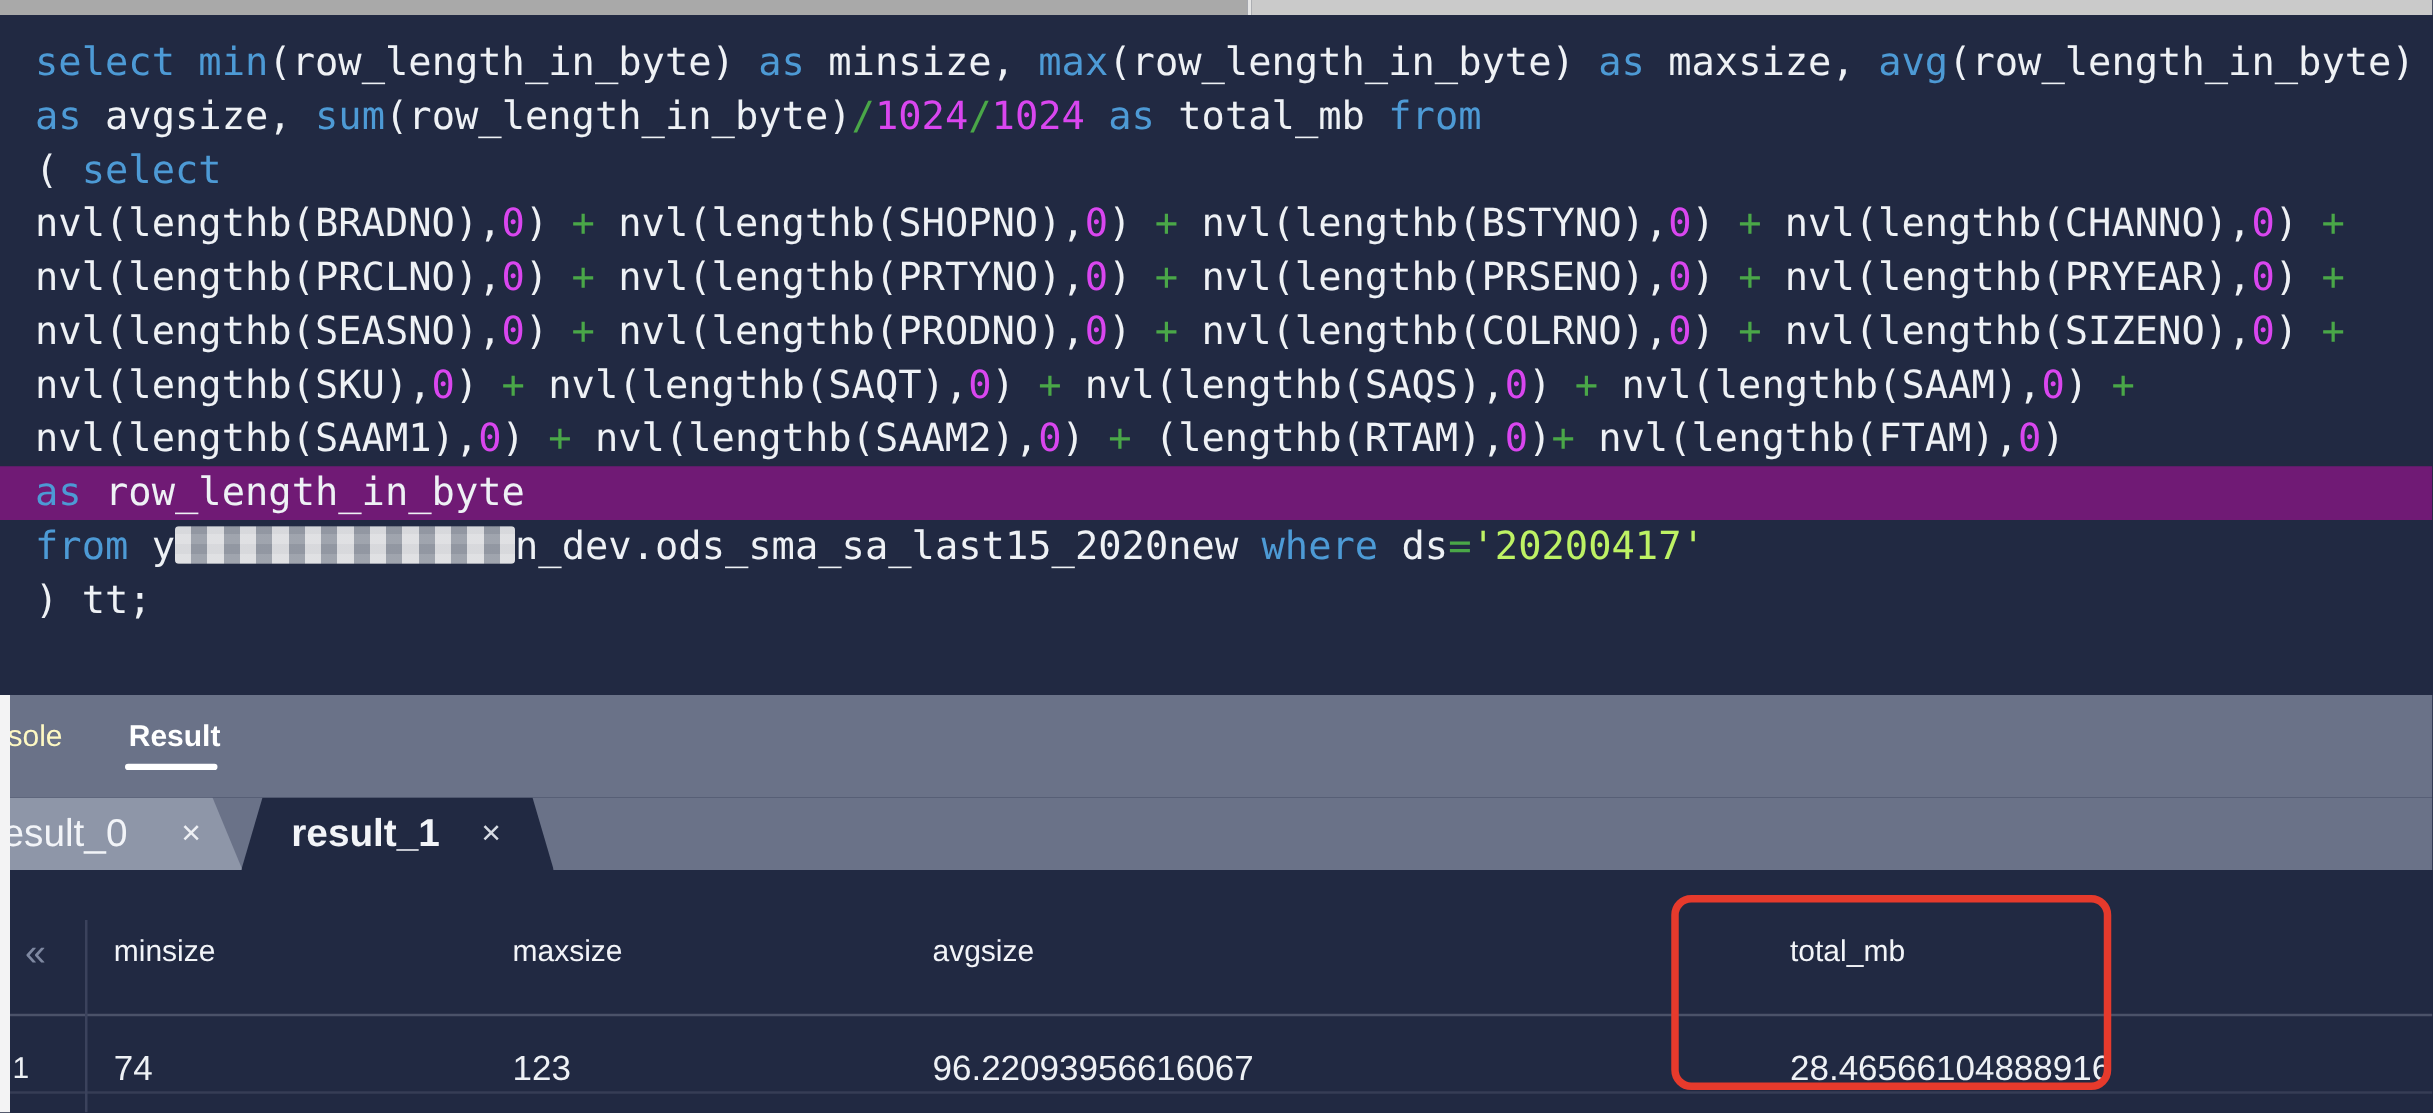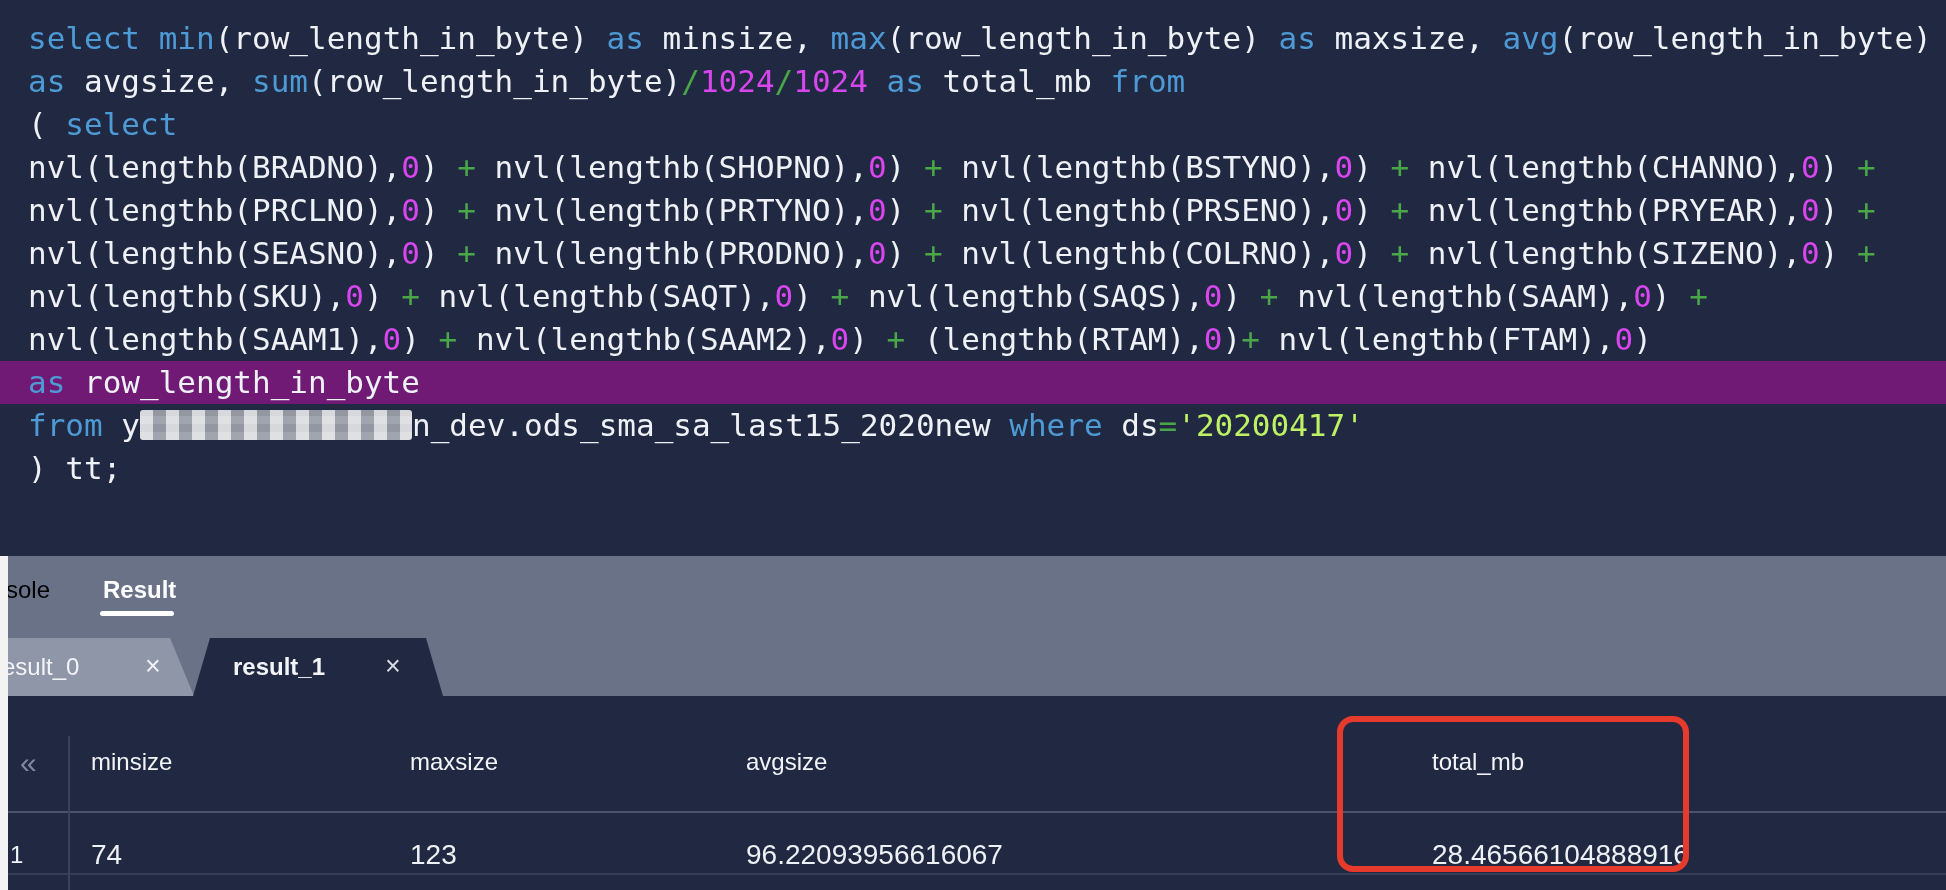--- a/index.html
+++ b/index.html
@@ -8,21 +8,21 @@
     background:#212942;font-family:"Liberation Sans",sans-serif;
   }
   
   .titlebar{position:absolute;top:0;left:0;width:1946px;height:12px;}
   .titlebar .seg-left{position:absolute;left:0;top:0;width:998px;height:12px;background:#a9a9a9;}
   .titlebar .seg-div{position:absolute;left:998px;top:0;width:3px;height:12px;background:#e5e5e5;}
   .titlebar .seg-right{position:absolute;left:1001px;top:0;width:945px;height:12px;background:#cacaca;}
 
   
   .editor{
-    position:absolute;top:0;left:0;width:1946px;height:544px;
+    position:absolute;top:12px;left:0;width:1946px;height:544px;
     background:#212942;overflow:hidden;
   }
   .code{
     position:absolute;top:17px;left:28px;right:0;
     font-family:"DejaVu Sans Mono","Liberation Mono",monospace;
     font-size:31px;line-height:43px;white-space:pre;color:#eef1f5;
   }
   .code-line{height:43px;}
   .code-line.hl{
     background:#701a75;margin-left:-28px;padding-left:28px;
@@ -38,29 +38,29 @@
       repeating-linear-gradient(90deg, rgba(230,230,232,.85) 0 13px, rgba(150,155,165,.75) 13px 26px),
       repeating-linear-gradient(0deg, rgba(255,255,255,.35) 0 8px, rgba(110,116,130,.45) 8px 16px);
     background-color:#9aa0ac;border-radius:3px;filter:blur(0.5px);
   }
 
   
   .left-strip{position:absolute;left:0;top:556px;width:8px;height:334px;background:#f3f3f4;}
 
   
   .console-bar{position:absolute;top:556px;left:8px;right:0;height:82px;background:#6a7288;overflow:hidden;}
-  .bar-label{position:absolute;top:20px;font-size:24px;line-height:28px;color:#000000;}
+  .bar-label{position:absolute;top:20px;font-size:24px;line-height:28px;color:#fef9c3;}
   .bar-label.console{left:-2px;}
   .bar-label.result{left:95px;font-weight:bold;color:#ffffff;}
   .result-underline{position:absolute;left:92px;top:55px;width:74px;height:5px;background:#ffffff;border-radius:3px;}
 
   
   .tabs-row{position:absolute;top:638px;left:8px;right:0;height:58px;background:#6a7288;overflow:hidden;}
   .rtab{position:absolute;top:0;height:58px;}
-  .rtab .rtab-label{position:absolute;top:15px;font-size:24px;line-height:28px;color:#f2f4f8;white-space:nowrap;}
+  .rtab .rtab-label{position:absolute;top:15px;font-size:31px;line-height:28px;color:#f2f4f8;white-space:nowrap;}
   .rtab .rtab-close{position:absolute;top:14px;font-size:27px;line-height:28px;color:#d7dbe3;}
   .rtab.tab0{left:0;width:186px;background:#8e96a8;
     clip-path:polygon(0 0, calc(100% - 24px) 0, 100% 100%, 0 100%);}
   .rtab.tab0 .rtab-label{left:-6px;}
   .rtab.tab0 .rtab-close{left:137px;color:#eef0f4;}
   .rtab.tab1{left:185px;width:250px;background:#212942;
     clip-path:polygon(17px 0, calc(100% - 17px) 0, 100% 100%, 0 100%);}
   .rtab.tab1 .rtab-label{left:40px;font-weight:bold;}
   .rtab.tab1 .rtab-close{left:192px;}
 

